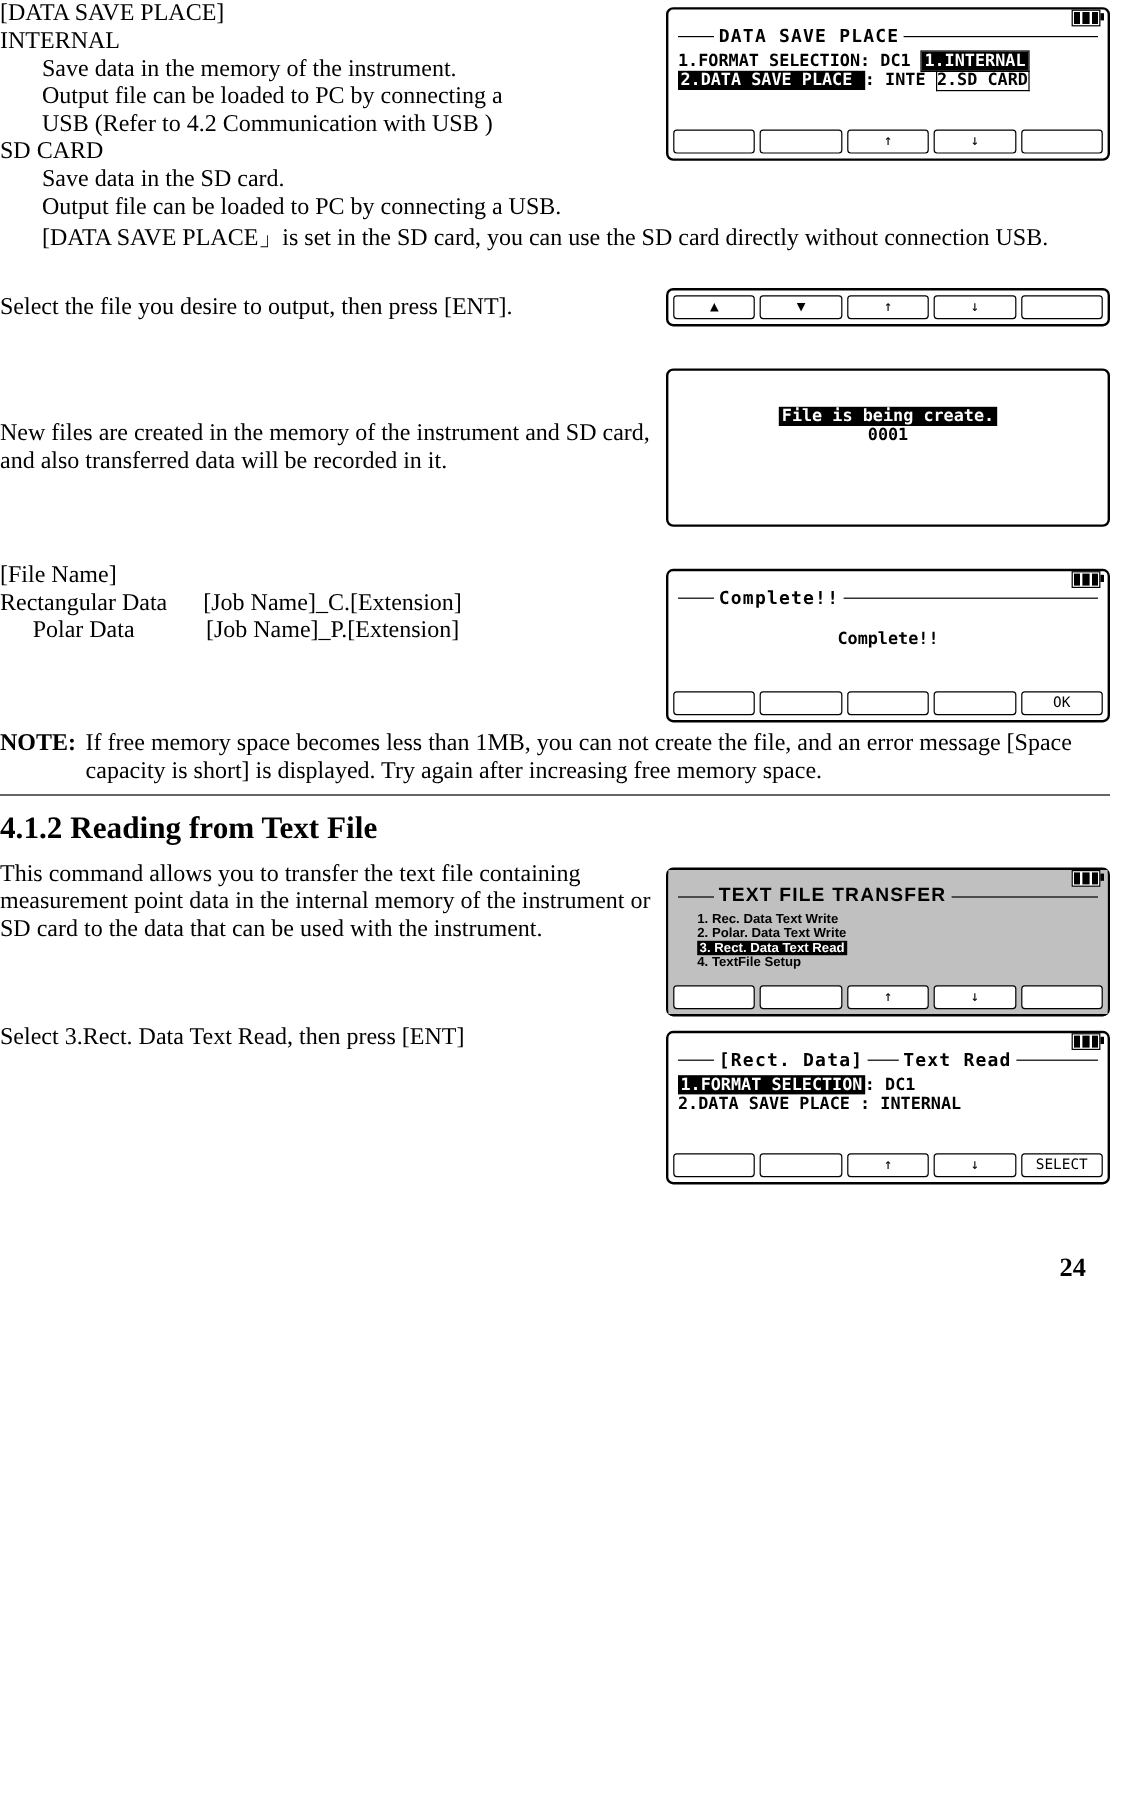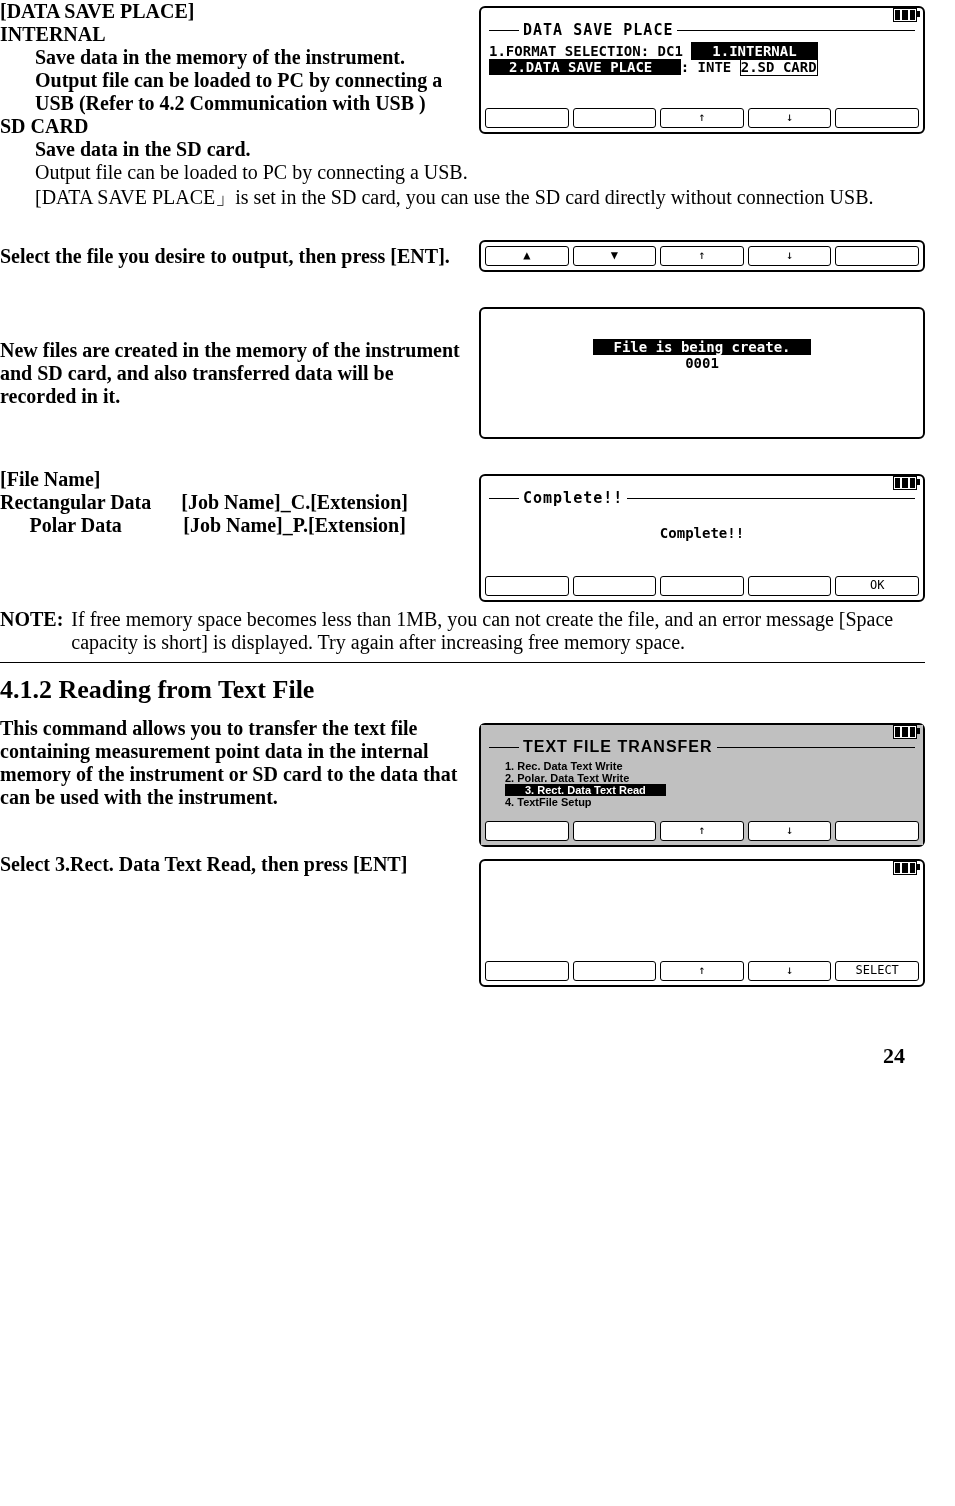--- a/index.html
+++ b/index.html
@@ -6,23 +6,23 @@
     font-family: "Times New Roman", serif;
     font-size: 20px;
     width: 955px;
     margin: 0;
     padding: 0 30px 0 0;
     box-sizing: border-box;
     color: #000;
   }
   .indent1 { margin-left: 35px; }
   .row { display: flex; align-items: flex-start; }
-  .leftcol { flex: 1; padding-right: 10px; font-weight: bold; }
+  .leftcol { flex: 1; padding-right: 10px; }
   .screen {
-    width: 446px;
+    width: 370px;
     border: 2px solid #000;
     border-radius: 6px;
     background: #fff;
     font-family: monospace;
     font-size: 14px;
     margin: 6px 0;
     box-sizing: border-box;
   }
   .screen-body {
     position: relative;
@@ -39,21 +39,21 @@
     position: relative;
     top: -10px;
     font-weight: bold;
     font-size: 15px;
     letter-spacing: 1px;
   }
   .frameset {
     border-top: 1px solid #000;
     margin-top: 14px;
   }
-  .inv { background: #000; color: #fff; padding: 0 20px; }
+  .inv { background: #000; color: #fff; padding: 0 2px; }
   .btnrow {
     display: flex;
     gap: 4px;
     padding: 4px;
   }
   .btnrow .btn {
     flex: 1;
     height: 18px;
     border: 1px solid #000;
     border-radius: 3px;
@@ -253,20 +253,25 @@
   <div class="leftcol">
     <div>Select 3.Rect. Data Text Read, then press [ENT]</div>
   </div>
   <div class="screen">
     <div class="screen-body">
       <div class="batt">
           <div class="cell"></div>
           <div class="cell"></div>
           <div class="cell"></div>
         </div>
+      <div class="frameset">
+        <div class="screen-title"><span>[Rect. Data]</span>&nbsp;&nbsp;&nbsp;<span style="background:#fff;position:relative;top:-10px;font-weight:bold;">Text Read</span></div>
+        <div class="line"><span class="inv">1.FORMAT SELECTION</span><span>: DC1</span></div>
+        <div class="line"><span>2.DATA SAVE PLACE </span><span>: INTERNAL</span></div>
+      </div>
     </div>
     <div class="btnrow">
       <div class="btn"></div>
       <div class="btn"></div>
       <div class="btn">↑</div>
       <div class="btn">↓</div>
       <div class="btn">SELECT</div>
     </div>
   </div>
 </div>

